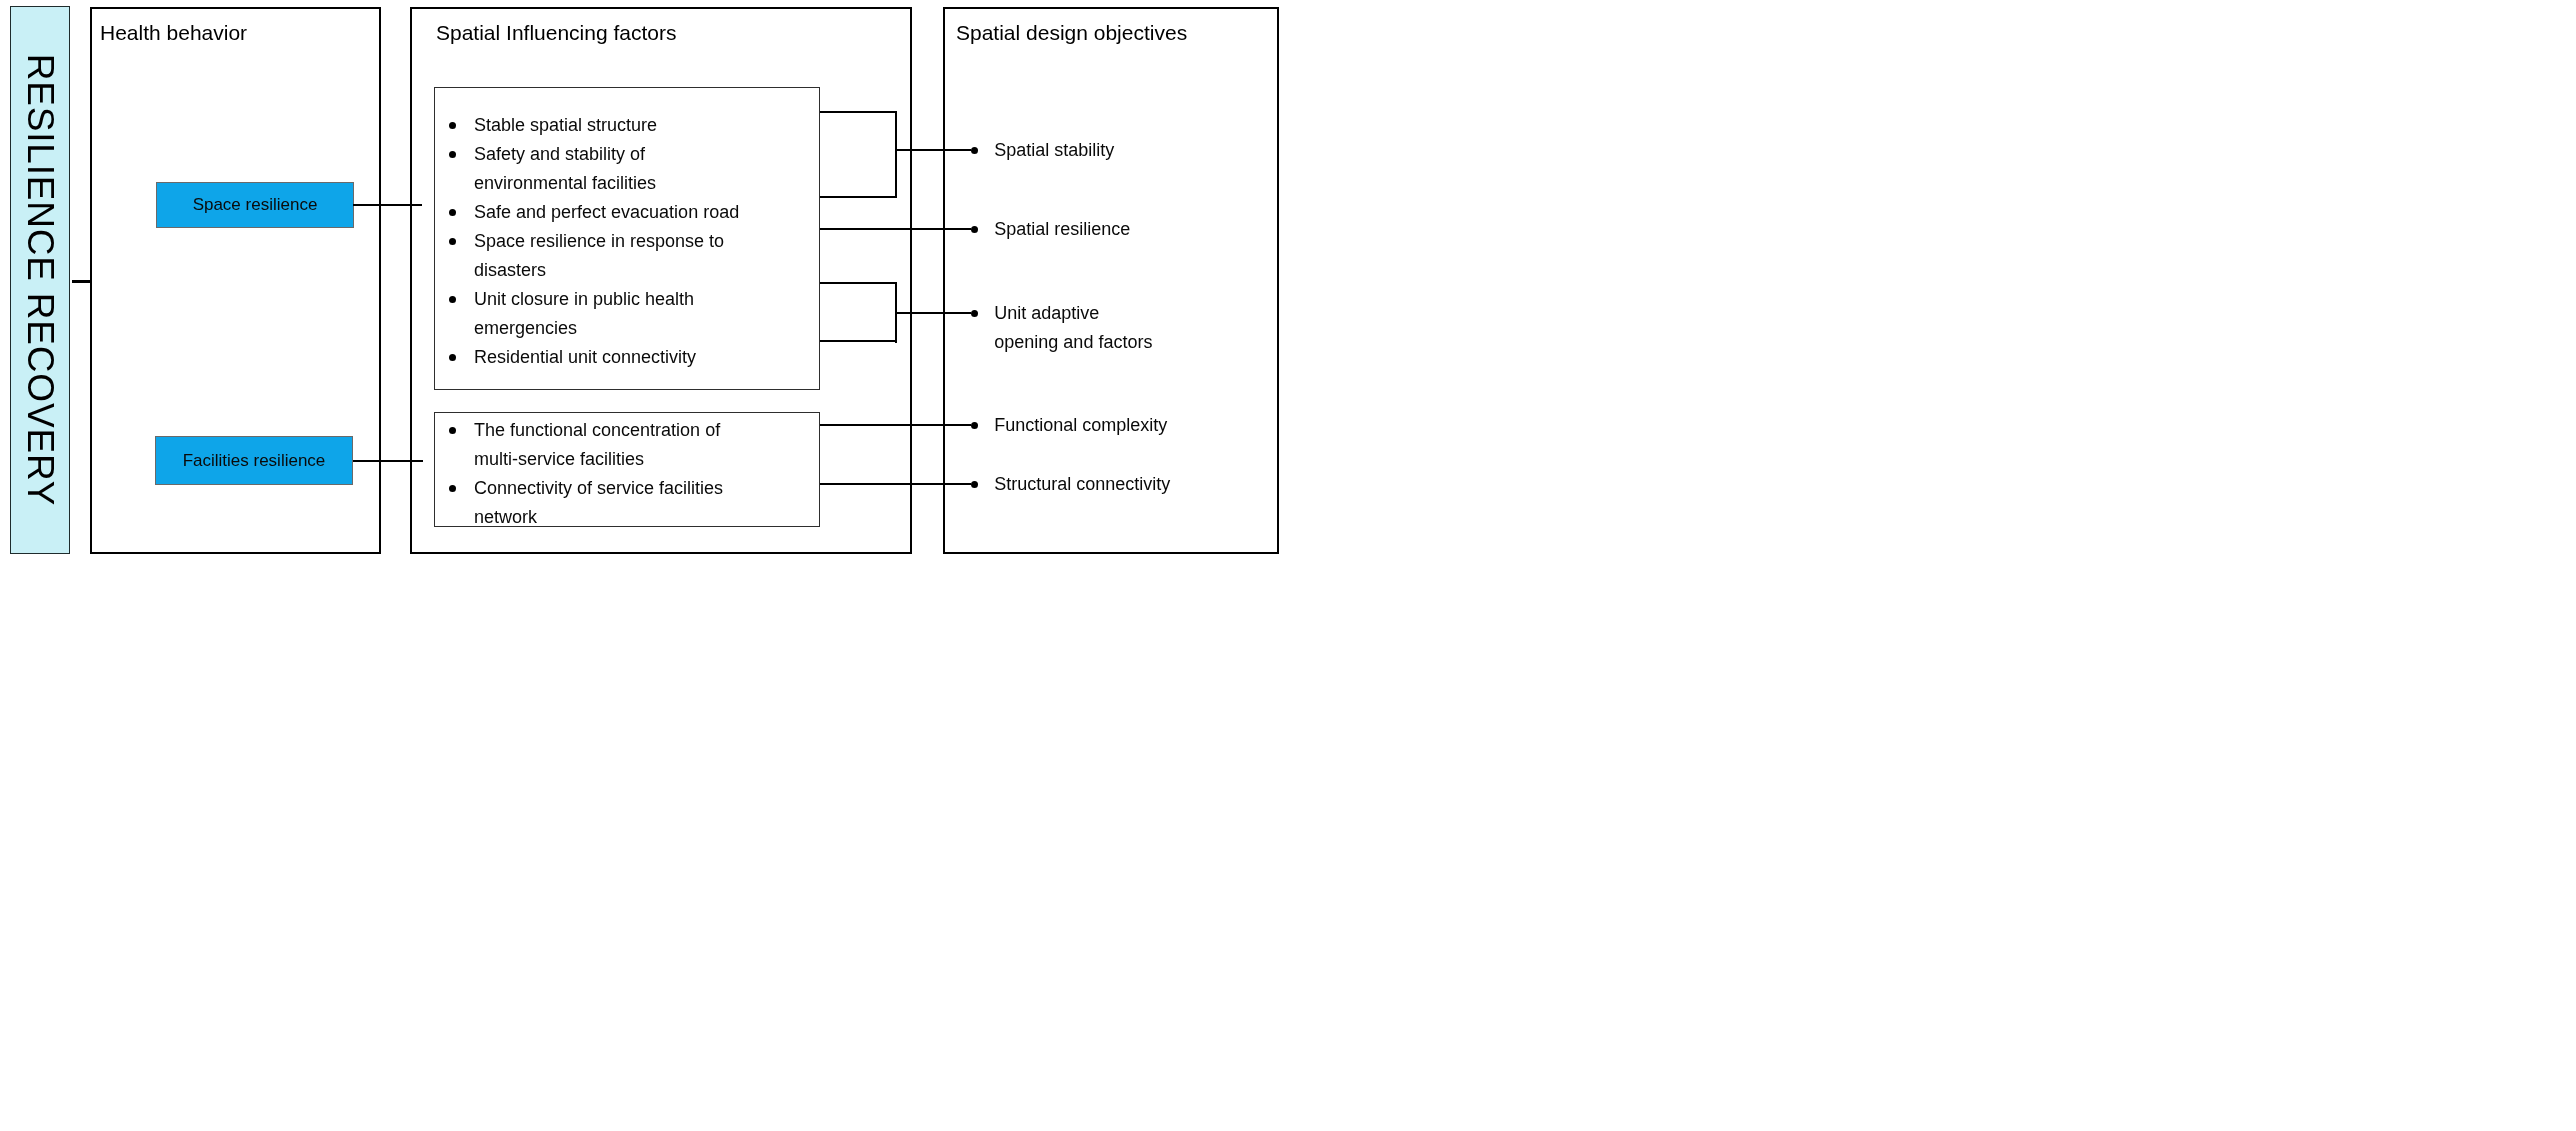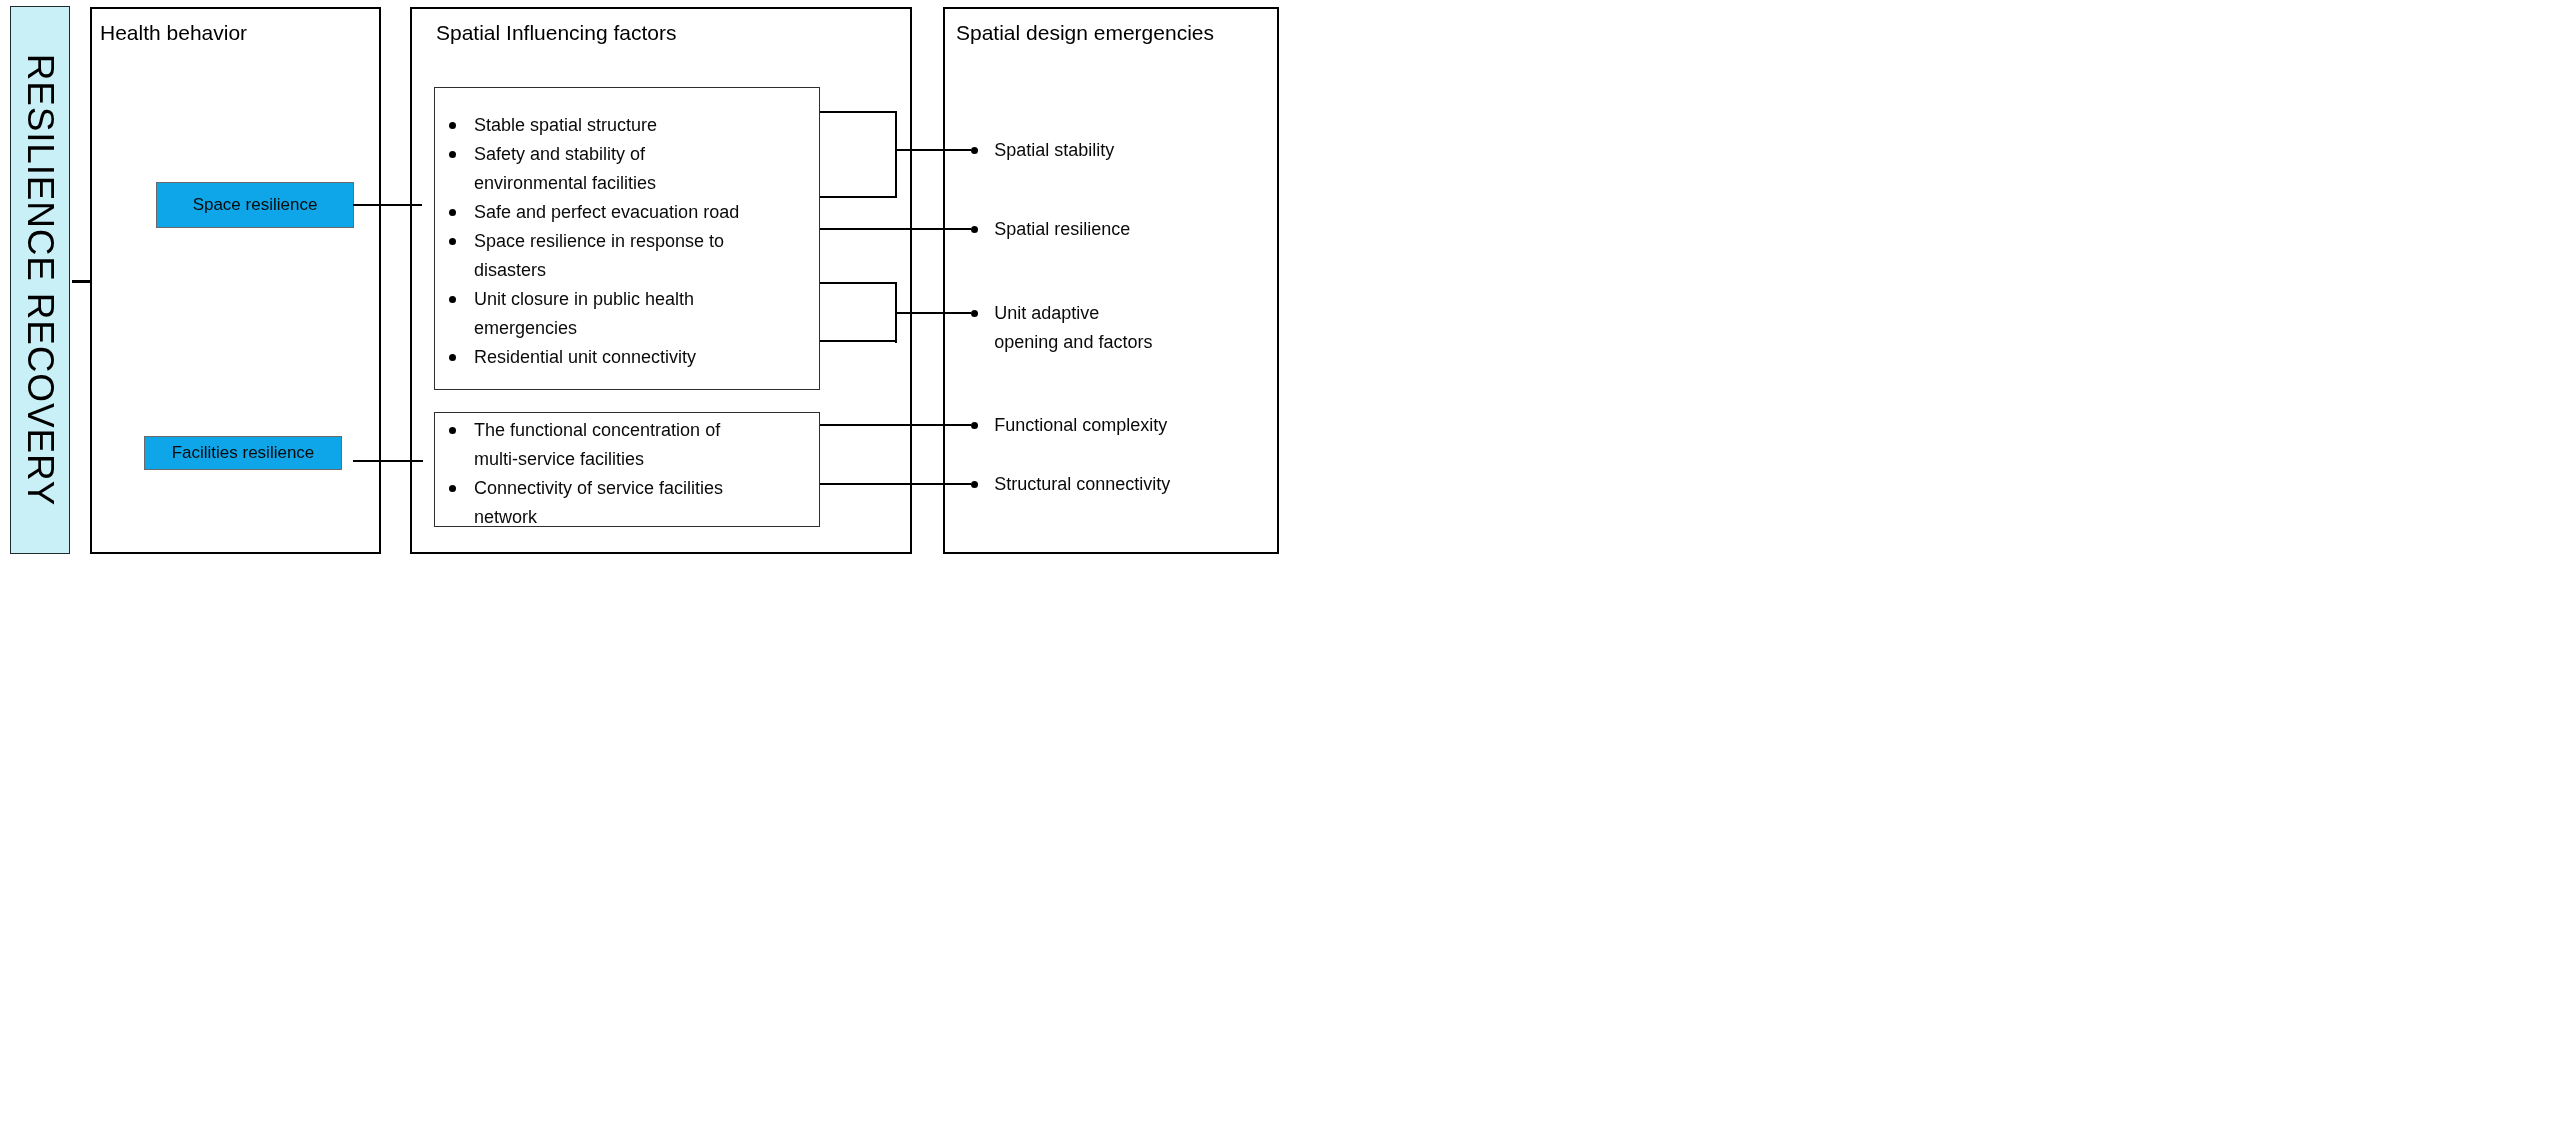--- a/index.html
+++ b/index.html
@@ -35,21 +35,21 @@
   .t-health{left:100px;top:21px;}
   .t-factors{left:436px;top:21px;}
   .t-objectives{left:956px;top:21px;}
   
   .smallbox{
     position:absolute;border:1.6px solid #6a6a6a;box-sizing:border-box;background:#0ea5e9;
     display:flex;align-items:center;justify-content:center;
     font-size:17px;white-space:nowrap;
   }
   .box-space{left:156px;top:182px;width:198px;height:46px;}
-  .box-facilities{left:144px;top:436px;width:198px;height:34px;}
+  .box-facilities{left:155px;top:436px;width:198px;height:49px;}
   
   .innerbox{
     position:absolute;border:1.6px solid #2e2e2e;box-sizing:border-box;background:#fff;
   }
   .inner-top{left:434px;top:87px;width:386px;height:303px;}
   .inner-bottom{left:434px;top:412px;width:386px;height:115px;}
   .innerbox ul{margin:0;list-style:none;}
   .inner-top ul{padding:23.4px 6.5px 0 0;}
   .inner-bottom ul{padding:3.2px 6.5px 0 0;}
   .innerbox li{display:flex;align-items:flex-start;font-size:18px;line-height:29px;}
@@ -167,21 +167,21 @@
 
   <div class="line" style="left:820px;top:282px;width:77px;height:2.4px;"></div>
   <div class="line" style="left:820px;top:340px;width:77px;height:2.4px;"></div>
   <div class="line" style="left:895px;top:282px;width:2.4px;height:61px;"></div>
   <div class="line" style="left:895px;top:312px;width:76px;height:2.4px;"></div>
 
   <div class="line" style="left:820px;top:424px;width:151px;height:2.4px;"></div>
   <div class="line" style="left:820px;top:483px;width:151px;height:2.4px;"></div>
 
   <div class="bigbox box-objectives"></div>
-  <div class="coltitle t-objectives">Spatial design emergencies</div>
+  <div class="coltitle t-objectives">Spatial design objectives</div>
 
   <div class="objrow r1">
     <span class="dot"></span>
     <span class="txt">
         <div>Spatial stability</div>
       </span>
   </div>
   <div class="objrow r2">
     <span class="dot"></span>
     <span class="txt">

